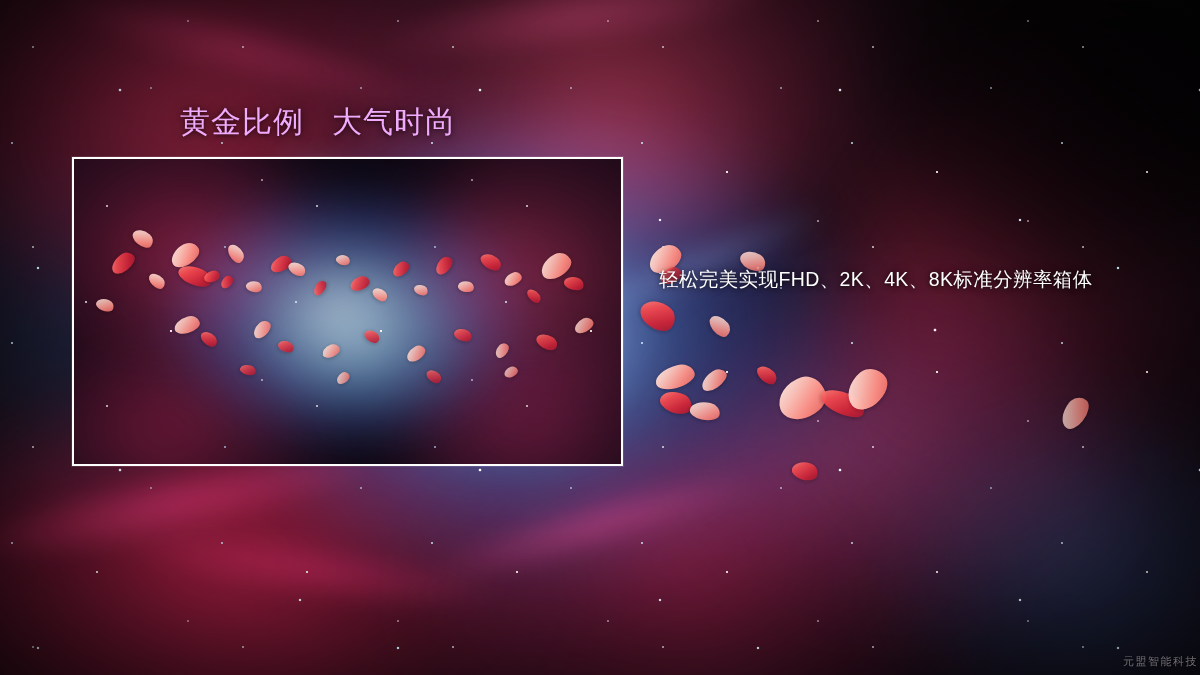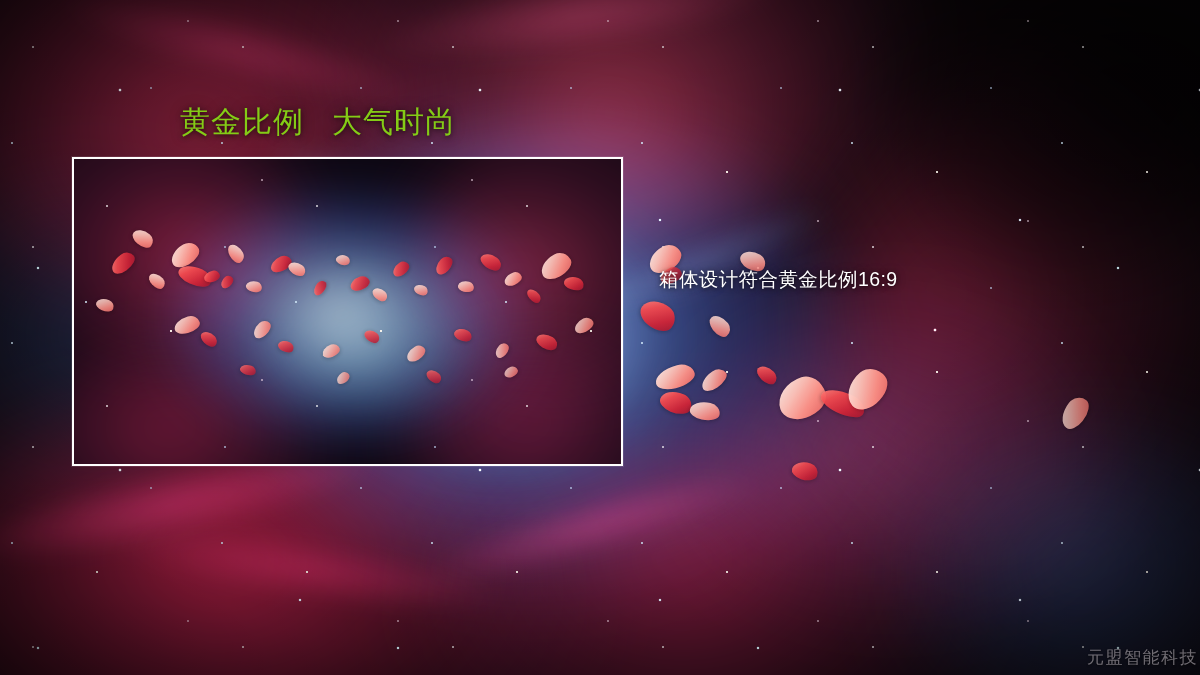--- a/index.html
+++ b/index.html
@@ -232,42 +232,42 @@
     background:radial-gradient(ellipse at 50% 50%,
         rgba(140,235,235,.34) 0%, rgba(70,170,190,.16) 48%, rgba(0,0,0,0) 100%);
     filter:blur(22px);
   }
 
   
   #title {
     position:absolute;
     left:180px; top:102px;
     font-size:30px; letter-spacing:1px;
-    color:#84cc16;
+    color:#f0abfc;
     text-shadow:0 1px 5px rgba(0,0,0,.62), 0 0 14px rgba(0,0,0,.40);
     white-space:pre;
     font-weight:400;
   }
   #body-text {
     position:absolute;
     left:659px; top:258px;
     width:520px;
   }
   .bline {
     color:#ffffff;
     font-size:19.5px;
     line-height:43px;
     letter-spacing:.4px;
     white-space:nowrap;
     text-shadow:0 1px 4px rgba(0,0,0,.62), 0 0 10px rgba(0,0,0,.38);
   }
   #watermark {
     position:absolute;
     right:2px; bottom:6px;
-    font-size:17px;
+    font-size:11px;
     color:rgba(176,170,176,.62);
     letter-spacing:1.5px;
     text-shadow:0 1px 2px rgba(0,0,0,.55);
     margin-top:24px;
   }
 
   
   #vignette {
     position:absolute; inset:0;
     pointer-events:none;
@@ -376,18 +376,18 @@
           <div class="petal pale" style="left: 500px; top: 160px; width: 20px; height: 13px; transform: rotate(-26deg); opacity: 0.82;"></div>
           <div class="petal deep" style="left: 166px; top: 206px; width: 16px; height: 10px; transform: rotate(18deg); opacity: 0.8;"></div>
           <div class="petal pale" style="left: 262px; top: 214px; width: 14px; height: 10px; transform: rotate(-34deg); opacity: 0.78;"></div>
           <div class="petal deep" style="left: 352px; top: 212px; width: 16px; height: 11px; transform: rotate(42deg); opacity: 0.78;"></div>
           <div class="petal pale" style="left: 430px; top: 208px; width: 14px; height: 10px; transform: rotate(-20deg); opacity: 0.76;"></div>
         </div>
     </div>
   </div>
 
   <div id="body-text">
-    <div class="bline">箱体设计符合黄金比例16:9</div>
+    <div class="bline">轻松完美实现FHD、2K、4K、8K标准分辨率箱体</div>
   </div>
 
   <div id="watermark">元盟智能科技</div>
 
 </div>
 
 </body></html>

